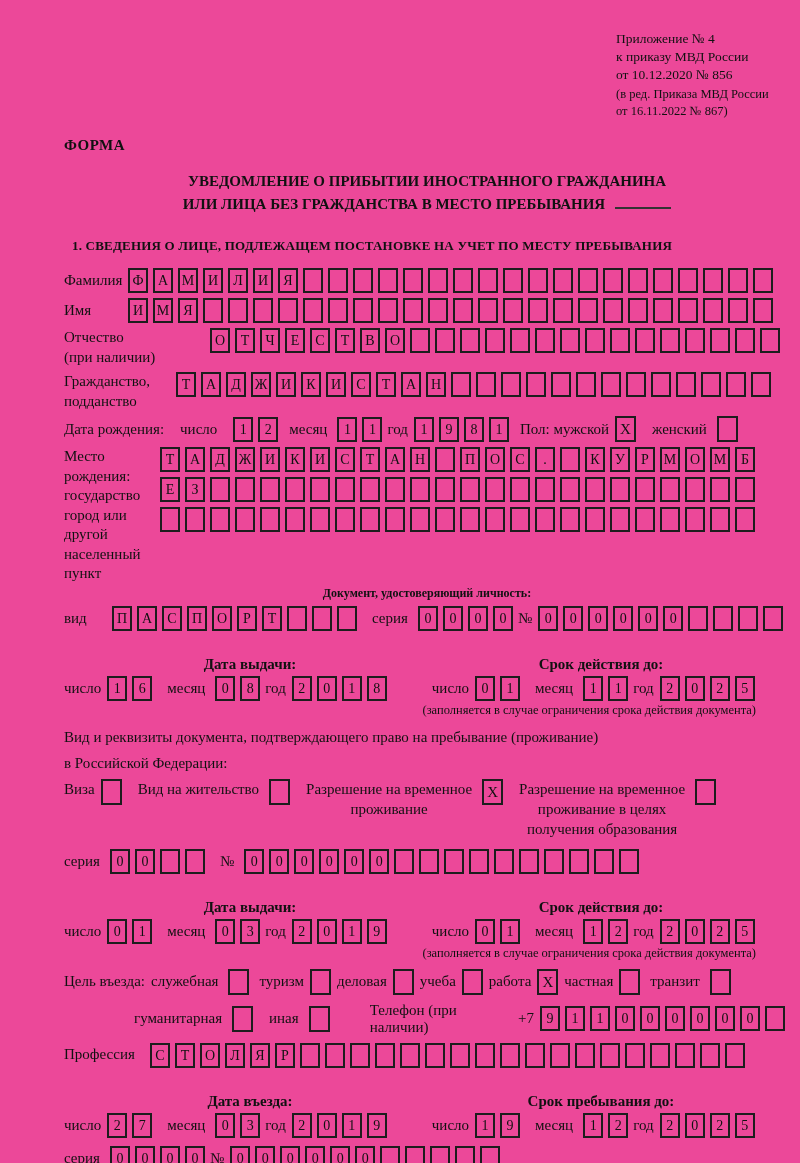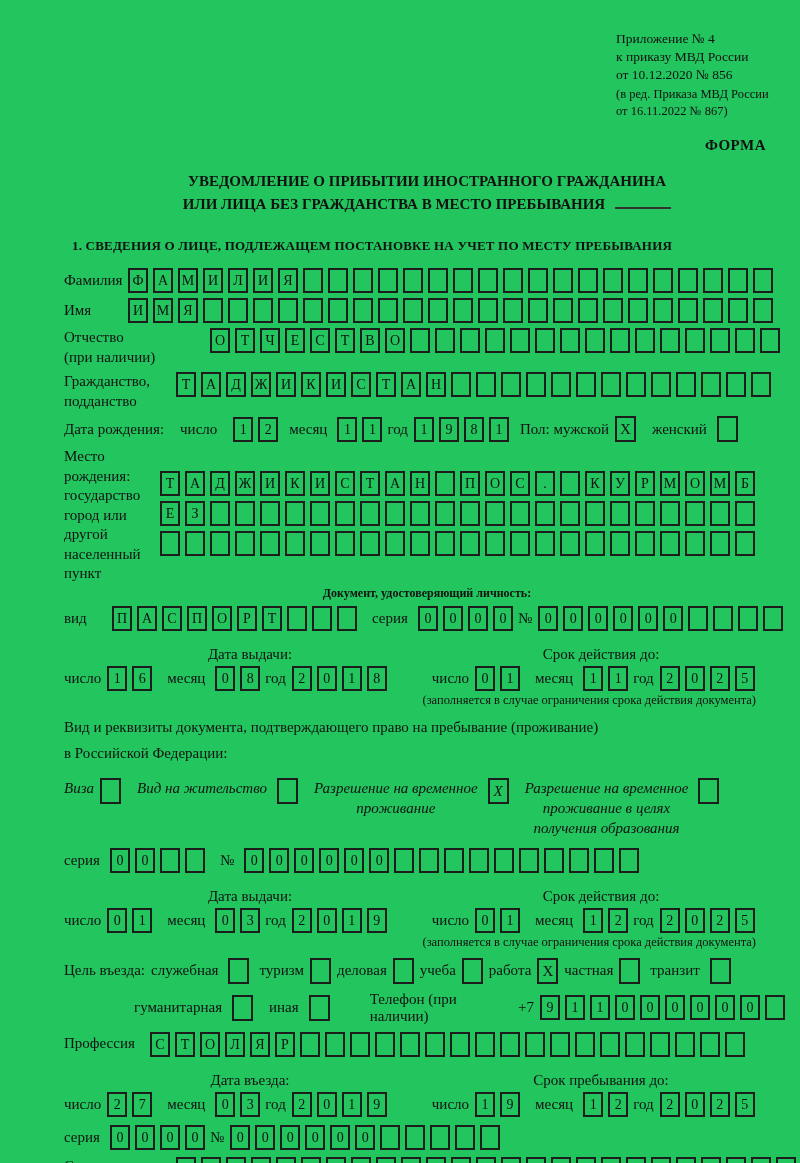--- a/index.html
+++ b/index.html
@@ -1,26 +1,26 @@
 <!DOCTYPE html>
 <html><head>
 <meta charset="utf-8">
 <style>
   * { margin:0; padding:0; box-sizing:border-box; }
   html,body { background:#ffffff; }
   .page {
     width:800px; height:1163px; overflow:hidden; position:relative;
-    background:#22c55e; color:#111;
+    background:#ec4899; color:#111;
     font-family:"Liberation Serif","DejaVu Serif",serif;
     font-size:15px; padding:30px 10px 0 64px;
   }
   
   .hdr { margin-left:552px; line-height:1.32; font-size:13.5px; }
   .hdr .amend { font-size:12.5px; margin-top:3px; line-height:1.3; }
-  .forma { text-align:right; padding-right:24px; font-weight:bold; margin-top:18px; font-size:15px; letter-spacing:.5px; }
+  .forma { padding-right:24px; font-weight:bold; margin-top:18px; font-size:15px; letter-spacing:.5px; }
   
   .title { text-align:center; font-weight:bold; font-size:15px; margin-top:16px; line-height:1.55; }
   .blankline { display:inline-block; width:56px; border-bottom:2px solid #333; height:14px; margin-left:10px; }
   .sec { font-weight:bold; font-size:13px; margin-top:22px; letter-spacing:.2px; white-space:nowrap;margin-left:8px; }
   
   .row { display:flex; align-items:center; margin-top:5px; }
   .row.top { align-items:flex-start; }
   .lbl { flex:none; line-height:1.3; }
   .w64 { width:64px; } .w96 { width:96px; } .w112 { width:112px; } .w146 { width:146px; }
   .cells { display:flex; flex:none; }
@@ -30,21 +30,21 @@
     text-align:center; font-size:14px; line-height:21px; font-family:inherit;
   }
   .cb {
     flex:none; display:inline-block; width:21px; height:26px;
     border:2px solid #1d1d1d; text-align:center; font-size:15px; line-height:22px;
   }
   .gap6 { margin-right:6px; } .gap10 { margin-right:10px; } .gap16 { margin-right:16px; }
   .ml6 { margin-left:6px; } .ml10 { margin-left:10px; } .ml16 { margin-left:16px; } .ml40 { margin-left:40px; }
   .stack > .cells { margin-bottom:5px; }
   .center-b { text-align:center; font-weight:bold; margin-top:8px; font-size:12px; }
-  .dualhead { display:flex; margin-top:15px; }
+  .dualhead { display:flex; margin-top:25px;font-weight:bold; }
   .dualhead .h1 { width:372px; text-align:center; }
   .dualhead .h2 { width:330px; text-align:center; }
   .note { text-align:right; font-size:12.5px; margin-top:2px; padding-right:34px; }
   .plain { margin-top:8px; line-height:1.5; }
   .cbgrp { display:flex; align-items:flex-start; flex:none; }
   .cbgrp .txt { line-height:1.35; }
   .cbgrp .ctr { text-align:center; line-height:1.35; }
 </style>
 </head>
 <body>
@@ -216,21 +216,21 @@
         <span class="cell">9</span>
         <span class="cell">8</span>
         <span class="cell">1</span>
       </span>
     <span class="ml6">Пол: мужской</span>
     <span class="cb ml6">X</span>
     <span class="ml16">женский</span>
     <span class="cb ml10"></span>
   </div>
 
-  <div class="row top" style="align-items:center;">
+  <div class="row top" style="">
     <span class="lbl w96">
       <span>Место рождения:</span><br>
       <span>государство</span><br>
       <span>город или другой</span><br>
       <span>населенный пункт</span>
     </span>
     <span class="stack">
       <span class="cells">
           <span class="cell">Т</span>
           <span class="cell">А</span>
@@ -388,21 +388,21 @@
         <span class="cell">0</span>
         <span class="cell">2</span>
         <span class="cell">5</span>
       </span>
   </div>
   <div class="note">(заполняется в случае ограничения срока действия документа)</div>
 
   <div class="plain">Вид и реквизиты документа, подтверждающего право на пребывание (проживание)</div>
   <div class="plain" style="margin-top:4px;">в Российской Федерации:</div>
 
-  <div class="row top" style="margin-top:13px;font-style:italic;">
+  <div class="row top" style="margin-top:4px;">
     <span class="cbgrp">
       <span class="txt gap6">Виза</span>
       <span class="cb"></span>
     </span>
     <span class="cbgrp ml16">
       <span class="txt gap10">Вид на жительство</span>
       <span class="cb"></span>
     </span>
     <span class="cbgrp ml16">
       <span class="ctr gap10">

